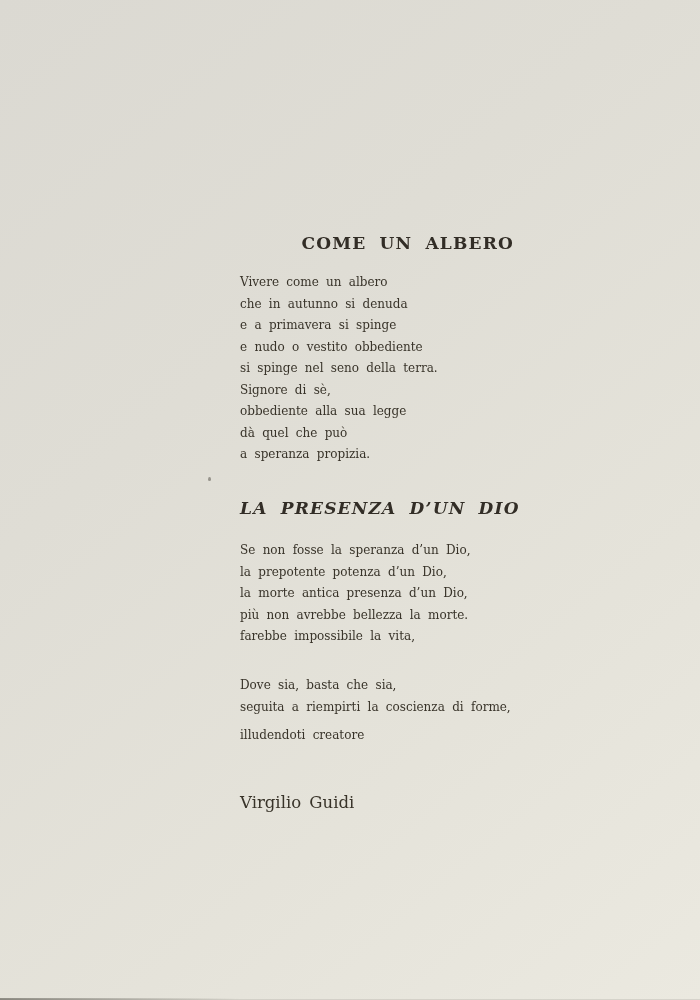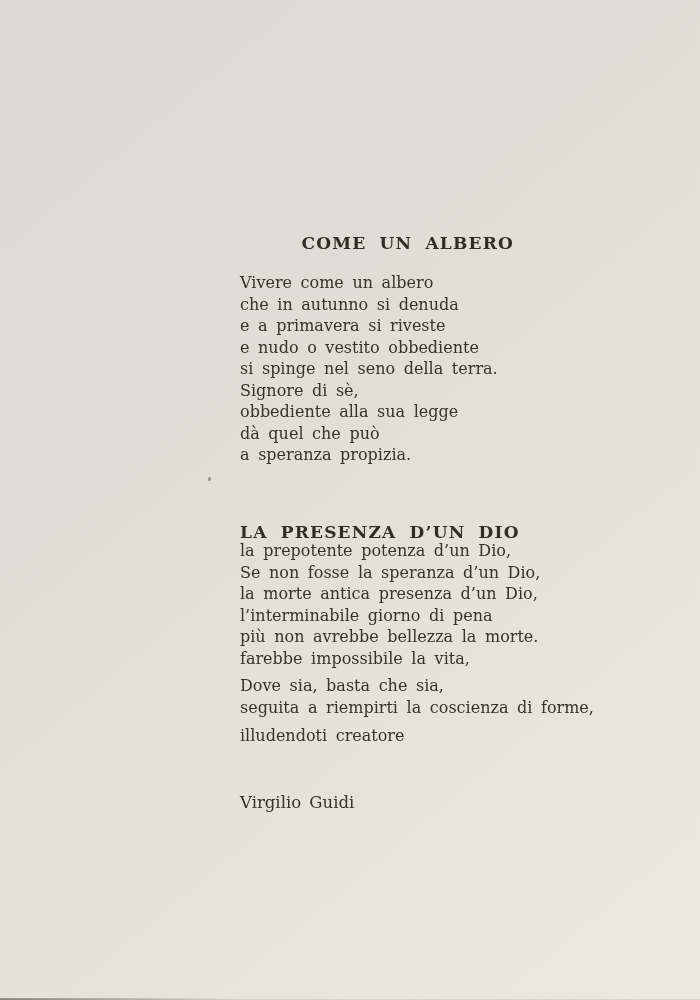--- a/index.html
+++ b/index.html
@@ -22,25 +22,25 @@
     text-align: right;
     font-size: 17px;
     line-height: 20px;
     font-weight: 700;
     letter-spacing: 1.2px;
     word-spacing: 6px;
     white-space: nowrap;
     color: #322d26;
   }
   .title-1 { top: 233px; }
-  .title-2 { top: 522px; }
+  .title-2 { top: 498px; font-style: italic; }
   .poem-block {
     position: absolute;
     left: 240px;
-    font-size: 16px;
+    font-size: 12px;
     line-height: 21.5px;
     word-spacing: 3.5px;
     white-space: nowrap;
     color: #383329;
   }
   .stanza-a { top: 272px; }
   .stanza-b { top: 540px; }
   .stanza-c { top: 675px; }
   .stanza-d { top: 725px; }
   .signature {
@@ -83,38 +83,37 @@
 </head>
 <body>
 
 <div class="page">
 
   <div class="poem-title title-1">COME UN ALBERO</div>
 
   <div class="poem-block stanza-a">
     <div>Vivere come un albero</div>
     <div>che in autunno si denuda</div>
-    <div>e a primavera si riveste</div>
+    <div>e a primavera si spinge</div>
     <div>e nudo o vestito obbediente</div>
     <div>si spinge nel seno della terra.</div>
     <div>Signore di sè,</div>
     <div>obbediente alla sua legge</div>
     <div>dà quel che può</div>
     <div>a speranza propizia.</div>
   </div>
 
   <div class="speck"></div>
 
   <div class="poem-title title-2">LA PRESENZA D’UN DIO</div>
 
   <div class="poem-block stanza-b">
+    <div>Se non fosse la speranza d’un Dio,</div>
     <div>la prepotente potenza d’un Dio,</div>
-    <div>Se non fosse la speranza d’un Dio,</div>
     <div>la morte antica presenza d’un Dio,</div>
-    <div>l’interminabile giorno di pena</div>
     <div>più non avrebbe bellezza la morte.</div>
     <div>farebbe impossibile la vita,</div>
   </div>
 
   <div class="poem-block stanza-c">
     <div>Dove sia, basta che sia,</div>
     <div>seguita a riempirti la coscienza di forme,</div>
   </div>
 
   <div class="poem-block stanza-d">

